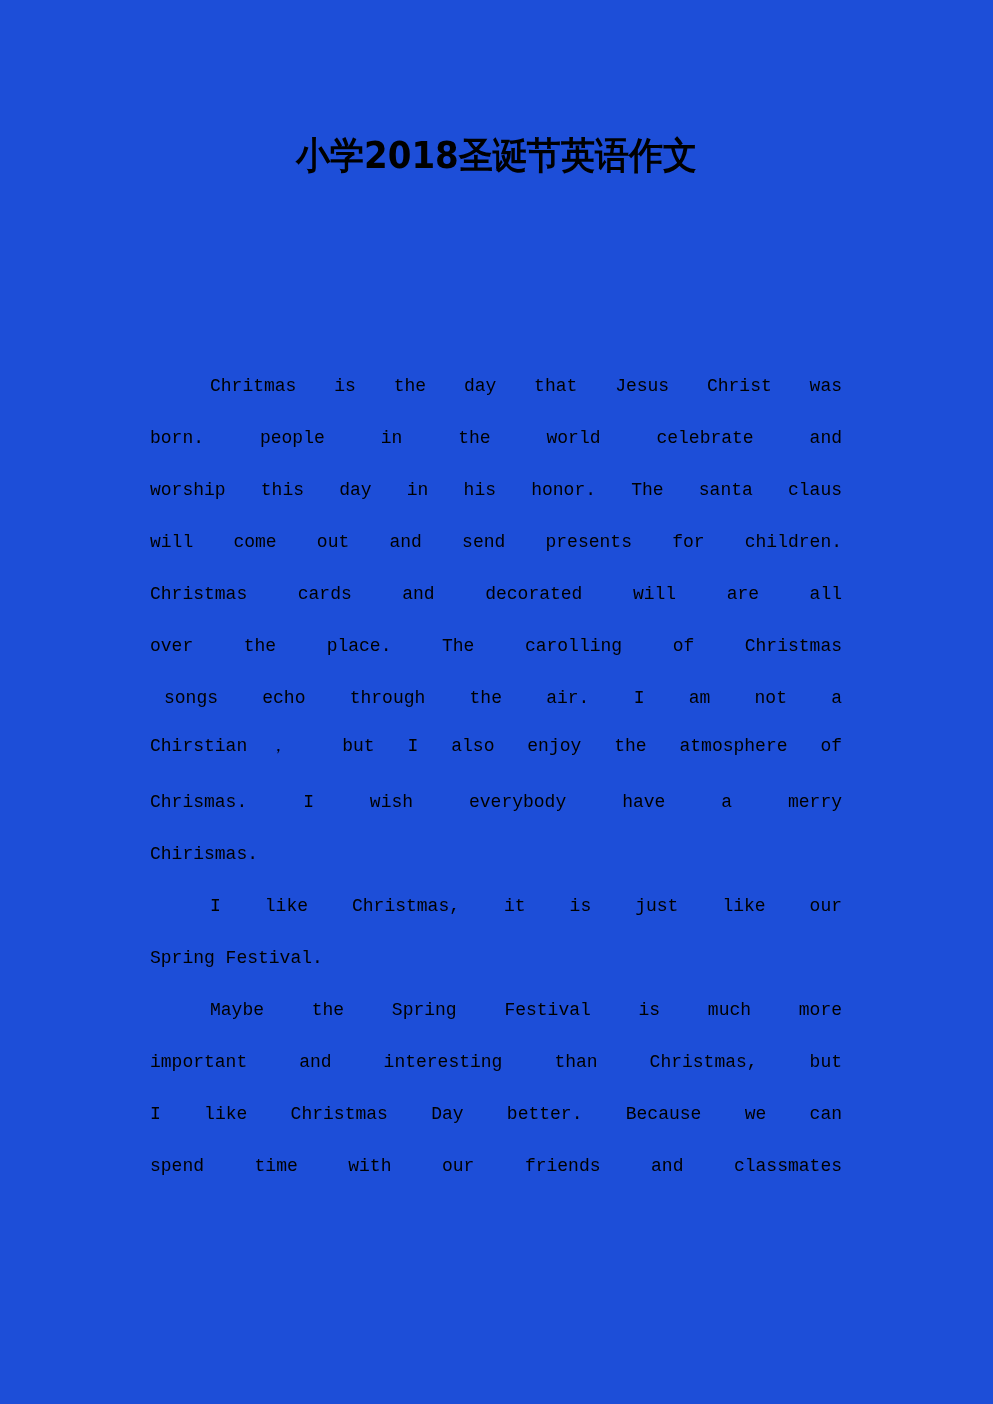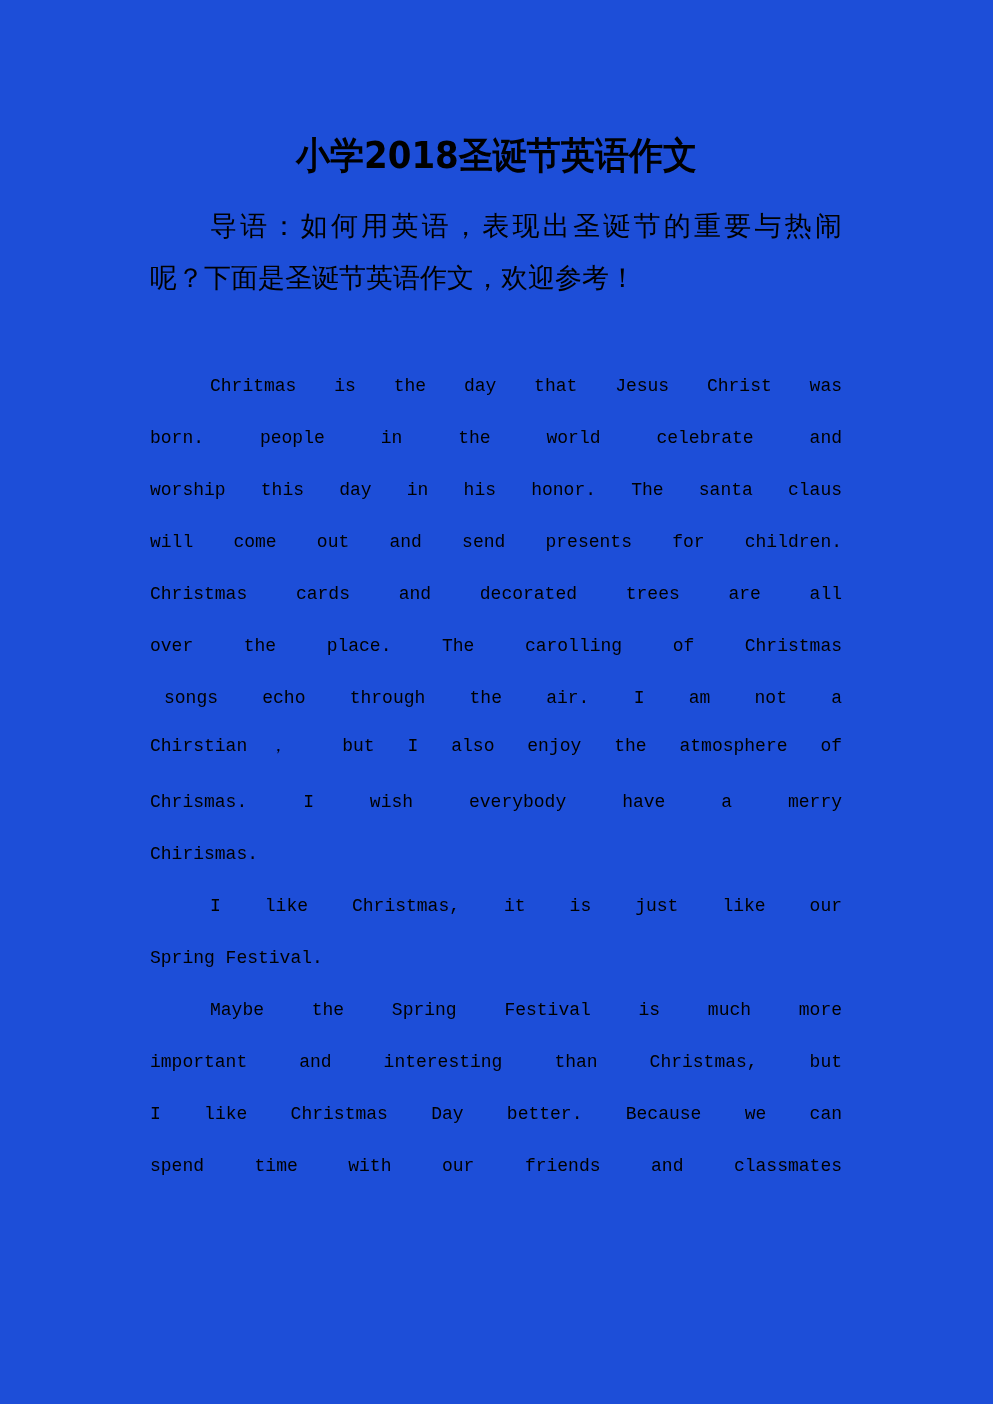--- a/index.html
+++ b/index.html
@@ -66,32 +66,28 @@
     .indent { padding-left: 60px; }
     .last { text-align: left; text-align-last: left; }
   </style>
 </head>
 <body>
 
 <div class="page">
 
   <h1 class="title" style="margin:0;">小学2018圣诞节英语作文</h1>
 
-  <div class="intro" style="top:200px;">
-    <span class="line l1">导语：如何用英语，表现出圣诞节的重要与热闹</span>
-    <span class="line">呢？下面是圣诞节英语作文，欢迎参考！</span>
-  </div>
 
   <div class="body-text" style="top:360px;">
     <div>
       <span class="line j indent">Chritmas is the day that Jesus Christ was</span>
       <span class="line j">born. people in the world celebrate and</span>
       <span class="line j">worship this day in his honor. The santa claus</span>
       <span class="line j">will come out and send presents for children.</span>
-      <span class="line j">Christmas cards and decorated trees are all</span>
+      <span class="line j">Christmas cards and decorated will are all</span>
       <span class="line j">over the place. The carolling of Christmas</span>
       <span class="line j" style="height:48px;margin-left:14px;">songs echo through the air. I am not a</span>
       <span class="line j" style="height:56px;">Chirstian， but I also enjoy the atmosphere of</span>
       <span class="line j">Chrismas. I wish everybody have a merry</span>
       <span class="line last">Chirismas.</span>
     </div>
     <div>
       <span class="line j indent">I like Christmas, it is just like our</span>
       <span class="line last">Spring Festival.</span>
     </div>

